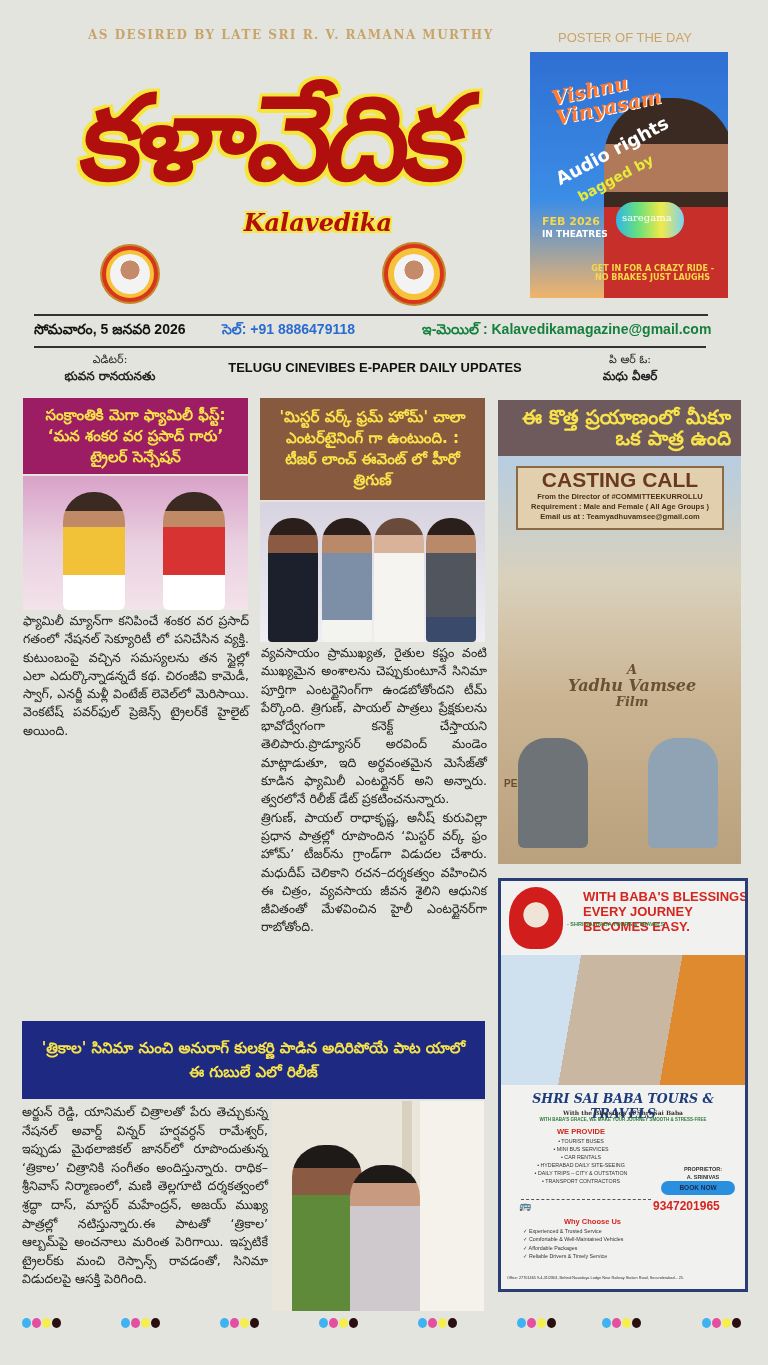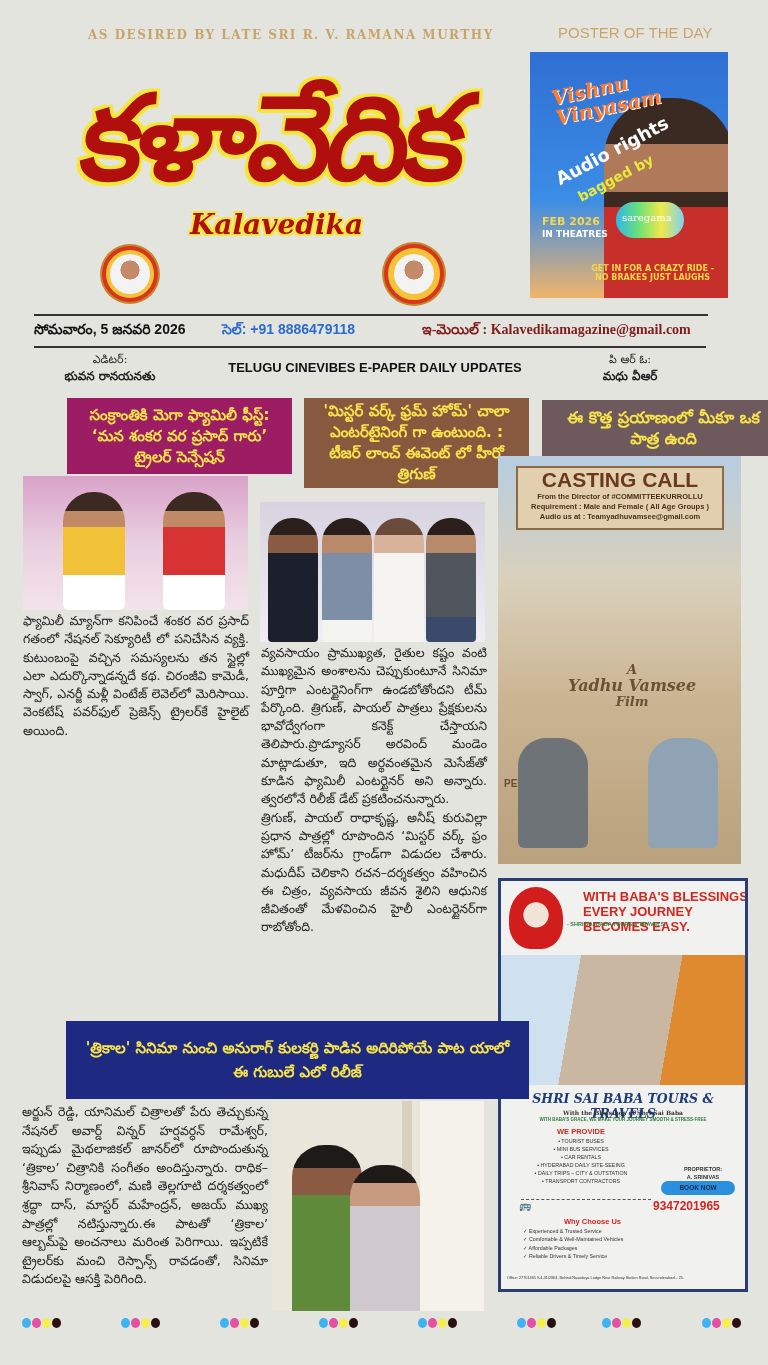--- a/index.html
+++ b/index.html
@@ -3,30 +3,30 @@
 <meta charset="utf-8">
 <style>
   * { box-sizing: border-box; margin: 0; padding: 0; }
   html, body { width: 768px; height: 1365px; background: #e4e4df; overflow: hidden; }
   body { position: relative; font-family: "DejaVu Sans", sans-serif; color: #222; }
 
   .abs { position: absolute; }
 
   
   .tagline { left: 88px; top: 28px; font-family: "DejaVu Serif", serif; font-size: 12px; letter-spacing: 1.5px; color: #c9a46a; font-weight: bold; }
-  .poster-label { left: 558px; top: 24px; font-family: "Liberation Sans", sans-serif; font-size: 15px; color: #c9a46a; }
+  .poster-label { left: 558px; top: 30px; font-family: "Liberation Sans", sans-serif; font-size: 13px; color: #c9a46a; }
 
   
   .masthead { left: 22px; top: 58px; width: 500px; height: 180px; }
   .mast-telugu { position: absolute; left: 0; top: 0; width: 500px; text-align: center;
      font-size: 118px; line-height: 160px; font-weight: bold; color: #b10e0e;
      text-shadow: 3px 3px 0 #f6e63a, -3px -3px 0 #f6e63a, 3px -3px 0 #f6e63a, -3px 3px 0 #f6e63a, 0 4px 0 #f6e63a;
      letter-spacing: -6px; font-family: "DejaVu Sans", sans-serif; transform: skewX(-8deg); }
-  .mast-latin { position: absolute; left: 168px; top: 150px; width: 220px; text-align: left;
-     font-family: "DejaVu Serif", serif; font-style: italic; font-weight: bold; font-size: 28px; color: #b10e0e;
+  .mast-latin { position: absolute; left: 150px; top: 150px; width: 220px; text-align: right;
+     font-family: "DejaVu Serif", serif; font-style: italic; font-weight: bold; font-size: 24px; color: #b10e0e;
      text-shadow: 2px 2px 0 #f6e63a, -2px -2px 0 #f6e63a, 2px -2px 0 #f6e63a, -2px 2px 0 #f6e63a; }
 
   .medal { width: 56px; height: 56px; border-radius: 50%; border: 4px solid #d9351a; background: #f6c23a;
      box-shadow: 0 0 0 2px #c38a2c; display: flex; align-items: center; justify-content: center; overflow: hidden; }
   .medal .face { width: 40px; height: 40px; border-radius: 50%; background: radial-gradient(circle at 50% 40%, #c48a6a 0 30%, #f3f3f3 31% 100%); }
   .medal-left { left: 102px; top: 246px; }
   .medal-right { left: 384px; top: 244px; width: 60px; height: 60px; }
 
   
   .poster { left: 530px; top: 52px; width: 198px; height: 246px; background: linear-gradient(180deg,#2f6fd2 0%,#3b8de6 60%,#f0b46a 100%); overflow: hidden; }
@@ -38,32 +38,32 @@
   .poster .p-man { position: absolute; right: -6px; top: 46px; width: 130px; height: 210px; border-radius: 60px 60px 0 0; background: linear-gradient(180deg,#3a2a22 0 22%,#b07a5a 22% 45%,#3a2a22 45% 52%,#c7302a 52% 100%); }
   .poster .p-pop { position: absolute; left: 86px; top: 150px; width: 68px; height: 36px; border-radius: 18px; background: linear-gradient(90deg,#2fb7e8,#6be07a,#f0e94a,#7ad3f3); }
   .poster .p-sare { position: absolute; left: 92px; top: 160px; font-family:"DejaVu Serif",serif; font-size: 10px; color: #fff; }
   .poster .p-nobrakes { position: absolute; right: 14px; top: 212px; font-size: 8px; font-weight: bold; color: #f7d84a; text-align: center; line-height: 9px;}
 
   
   .rule { left: 34px; height: 2px; background: #333; }
   .info-row { left: 34px; top: 320px; width: 700px; height: 22px; display: flex; align-items: center; font-family: "Liberation Sans", sans-serif; font-weight: bold; font-size: 14px; }
   .info-date { color: #111; width: 188px; }
   .info-phone { color: #2a6bd0; width: 200px; }
-  .info-email { color: #7f1d1d; font-family: Liberation Serif, serif; }
+  .info-email { color: #15803d; }
   .credit { font-family: "DejaVu Sans", sans-serif; font-size: 11px; text-align: center; color: #222; line-height: 16px; }
   .credit b { display: block; font-size: 12px; }
   .editor { left: 40px; top: 352px; width: 140px; }
   .pro { left: 570px; top: 352px; width: 120px; }
   .cinevibes { left: 210px; top: 360px; width: 330px; text-align: center; font-family: "Liberation Sans", sans-serif; font-weight: bold; font-size: 13px; color: #111; }
 
   
-  .hl { display: flex; align-items: center; justify-content: center; text-align: center; color: #f8e44a; font-weight: bold; font-family: "DejaVu Sans", sans-serif; font-size: 15px; line-height: 21px; padding: 0 10px; margin-left: 44px; }
+  .hl { display: flex; align-items: center; justify-content: center; text-align: center; color: #f8e44a; font-weight: bold; font-family: "DejaVu Sans", sans-serif; font-size: 15px; line-height: 21px; padding: 0 10px; }
   .hl-1 { left: 23px; top: 398px; width: 225px; height: 76px; background: #9c1d63; }
-  .hl-2 { left: 260px; top: 398px; width: 225px; height: 90px; background: #875a40; }
-  .hl-3 { left: 498px; top: 400px; width: 243px; height: 56px; background: #6e5a5d; font-size: 16px; }
+  .hl-2 { left: 260px; top: 398px; width: 225px; height: 102px; background: #875a40; }
+  .hl-3 { left: 498px; top: 400px; width: 243px; height: 56px; background: #6e5a5d; font-size: 20px; text-align: right; }
   .hl-4 { left: 22px; top: 1021px; width: 463px; height: 78px; background: #1e2a82; font-size: 15px; line-height: 24px; }
 
   
   .photo { overflow: hidden; }
   .ph-1 { left: 23px; top: 476px; width: 225px; height: 134px; background: linear-gradient(180deg,#d9a2c8 0%,#e9cfe0 50%,#f3e3ea 100%); }
   .ph-1 .fig { position: absolute; bottom: 0; width: 62px; height: 118px; border-radius: 30px 30px 6px 6px; }
   .ph-1 .f1 { left: 40px; background: linear-gradient(180deg,#3b2a22 0 16%,#c08a66 16% 30%,#f1c238 30% 70%,#fff 70%); }
   .ph-1 .f2 { left: 140px; background: linear-gradient(180deg,#3b2a22 0 16%,#c08a66 16% 30%,#d83333 30% 70%,#fff 70%); }
   .ph-2 { left: 260px; top: 502px; width: 225px; height: 140px; background: linear-gradient(180deg,#d7d3e0,#efeef3); }
   .ph-2 .fig { position: absolute; bottom: 0; width: 50px; height: 124px; border-radius: 24px 24px 4px 4px; }
@@ -174,21 +174,21 @@
   <p>వ్యవసాయం ప్రాముఖ్యత, రైతుల కష్టం వంటి ముఖ్యమైన అంశాలను చెప్పుకుంటూనే సినిమా పూర్తిగా ఎంటర్టైనింగ్‌గా ఉండబోతోందని టీమ్ పేర్కొంది. త్రిగుణ్, పాయల్ పాత్రలు ప్రేక్షకులను భావోద్వేగంగా కనెక్ట్ చేస్తాయని తెలిపారు.ప్రొడ్యూసర్ అరవింద్ మండెం మాట్లాడుతూ, ఇది అర్థవంతమైన మెసేజ్‌తో కూడిన ఫ్యామిలీ ఎంటర్టైనర్ అని అన్నారు. త్వరలోనే రిలీజ్ డేట్ ప్రకటించనున్నారు.</p>
   <p>త్రిగుణ్, పాయల్ రాధాకృష్ణ, అనీష్ కురువిల్లా ప్రధాన పాత్రల్లో రూపొందిన ‘మిస్టర్ వర్క్ ఫ్రం హోమ్’ టీజర్‌ను గ్రాండ్‌గా విడుదల చేశారు. మధుదీప్ చెలికాని రచన–దర్శకత్వం వహించిన ఈ చిత్రం, వ్యవసాయ జీవన శైలిని ఆధునిక జీవితంతో మేళవించిన హైలీ ఎంటర్టైనర్‌గా రాబోతోంది.</p>
 </div>
 
 <div class="abs hl hl-3">ఈ కొత్త ప్రయాణంలో మీకూ ఒక పాత్ర ఉంది</div>
 <div class="abs photo ph-3">
   <div class="banner">
     <div class="b-title">CASTING CALL</div>
     <div class="b-line">From the Director of #COMMITTEEKURROLLU</div>
     <div class="b-line">Requirement : Male and Female ( All Age Groups )</div>
-    <div class="b-line">Audio us at : Teamyadhuvamsee@gmail.com</div>
+    <div class="b-line">Email us at : Teamyadhuvamsee@gmail.com</div>
   </div>
   <div class="film">
     <div>A</div>
     <div class="f-big">Yadhu Vamsee</div>
     <div>Film</div>
   </div>
   <div class="abs" style="left:6px;top:322px;font-family:'Liberation Sans',sans-serif;font-weight:bold;font-size:10px;color:#6b4a34;">PEP3</div>
   <div class="cam" style="left:20px;"></div>
   <div class="cam" style="left:150px;background:#8fa3b4;"></div>
 </div>

